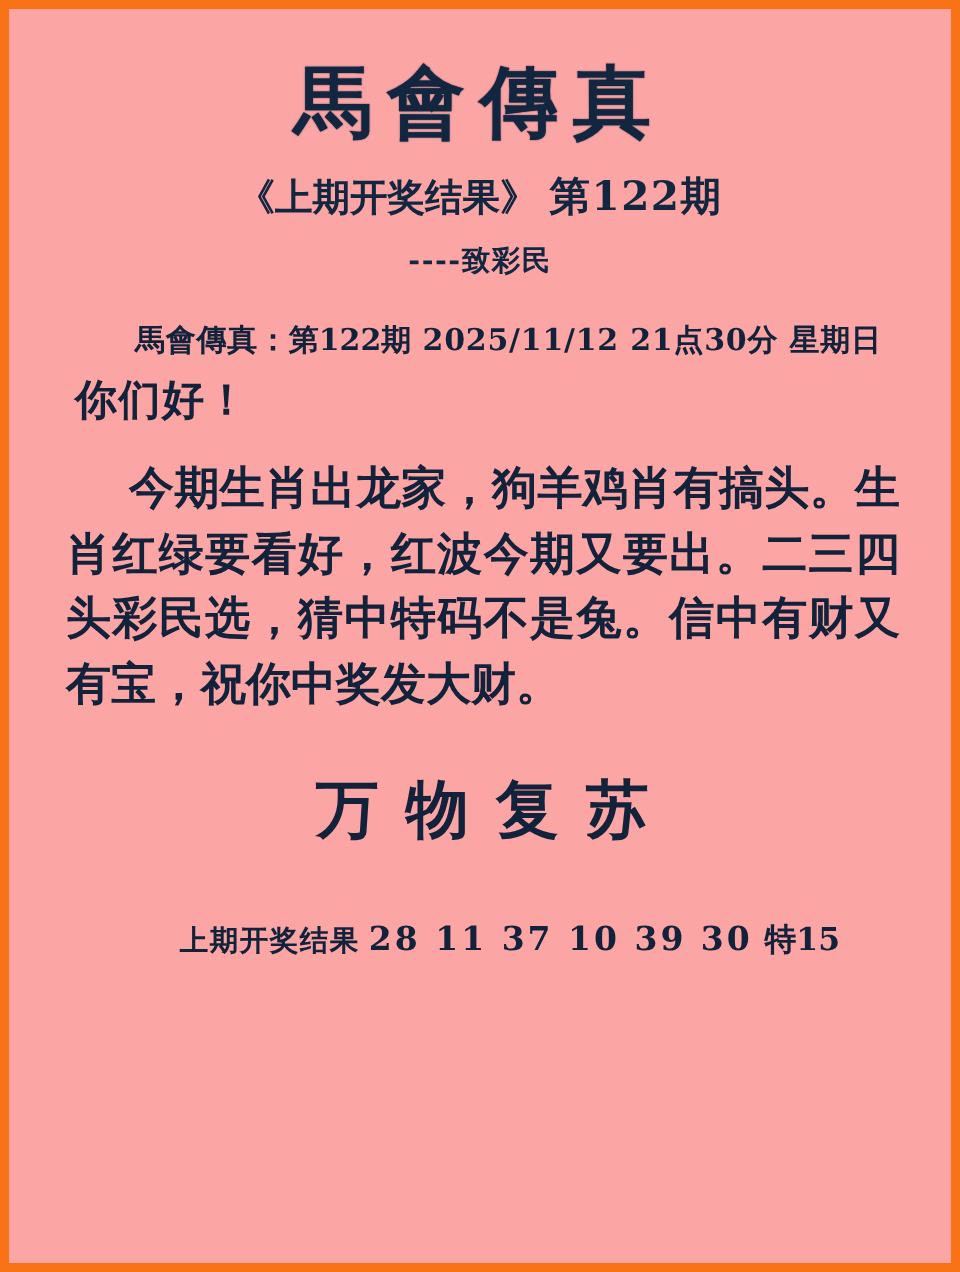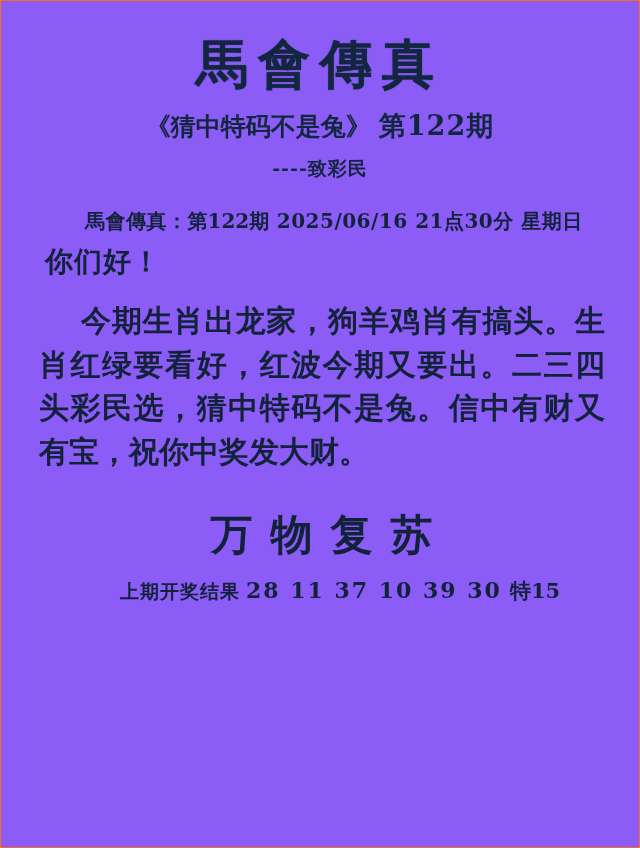--- a/index.html
+++ b/index.html
@@ -12,22 +12,22 @@
     background: #ffffff;
     font-family: "DejaVu Serif", "Liberation Serif", serif;
     color: #12223a;
     overflow: hidden;
   }
   .page {
     position: relative;
     width: 640px;
     height: 848px;
     box-sizing: border-box;
-    border: 1px solid #f97316;
-    background: #8b5cf6;
+    border: 6px solid #f97316;
+    background: #fca5a5;
     padding: 0;
   }
   .title {
     text-align: center;
     font-family: "DejaVu Serif", "Liberation Serif", serif;
     font-weight: bold;
     font-size: 52px;
     letter-spacing: 10px;
     color: #132640;
     margin-top: 34px;
@@ -96,21 +96,21 @@
   .slogan {
     text-align: center;
     font-size: 42px;
     font-weight: bold;
     color: #12223a;
     letter-spacing: 18px;
     margin-top: 34px;
     padding-left: 21px;
   }
   .results {
-    margin-top: 14px;
+    margin-top: 44px;
     text-align: center;
     font-size: 21px;
     font-weight: bold;
     color: #12223a;
     padding-left: 40px;
   }
   .results .label {
     font-size: 19px;
     letter-spacing: 1px;
   }
@@ -125,27 +125,27 @@
   }
 </style>
 </head>
 <body>
 
 <div class="page">
 
   <div class="title">馬會傳真</div>
 
   <div class="subtitle">
-    <span class="brackets">《猜中特码不是兔》</span><span class="issue">第122期</span>
+    <span class="brackets">《上期开奖结果》</span><span class="issue">第122期</span>
   </div>
 
   <div class="dedication">----致彩民</div>
 
   <div class="greeting-line">
-    <span>馬會傳真：</span><span class="seq">第122期</span>&nbsp;<span>2025/06/16</span>&nbsp;<span>21点30分</span>&nbsp;<span>星期日</span>
+    <span>馬會傳真：</span><span class="seq">第122期</span>&nbsp;<span>2025/11/12</span>&nbsp;<span>21点30分</span>&nbsp;<span>星期日</span>
   </div>
 
   <div class="hello">你们好！</div>
 
   <div class="body-text">
     <p class="indent">今期生肖出龙家，狗羊鸡肖有搞头。生肖红绿要看好，红波今期又要出。二三四头彩民选，猜中特码不是兔。信中有财又有宝，祝你中奖发大财。</p>
   </div>
 
   <div class="slogan">万物复苏</div>
 

